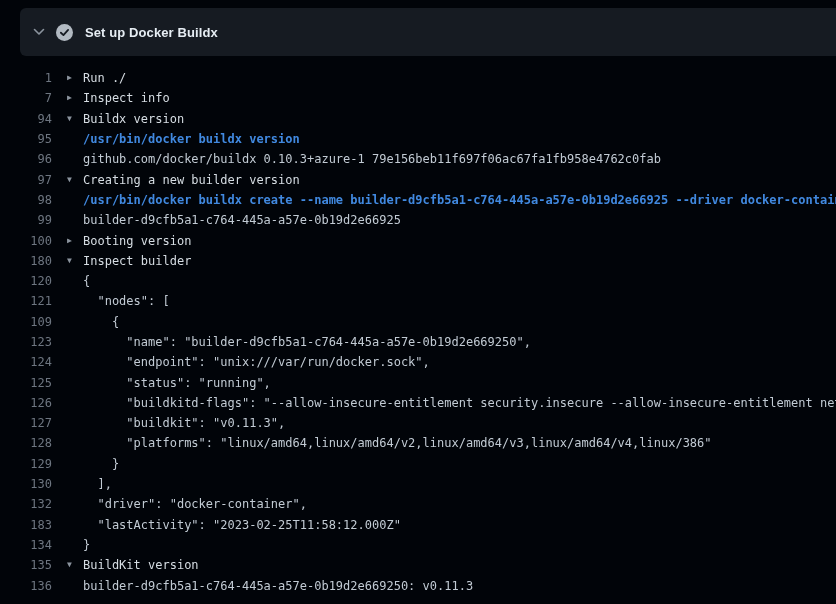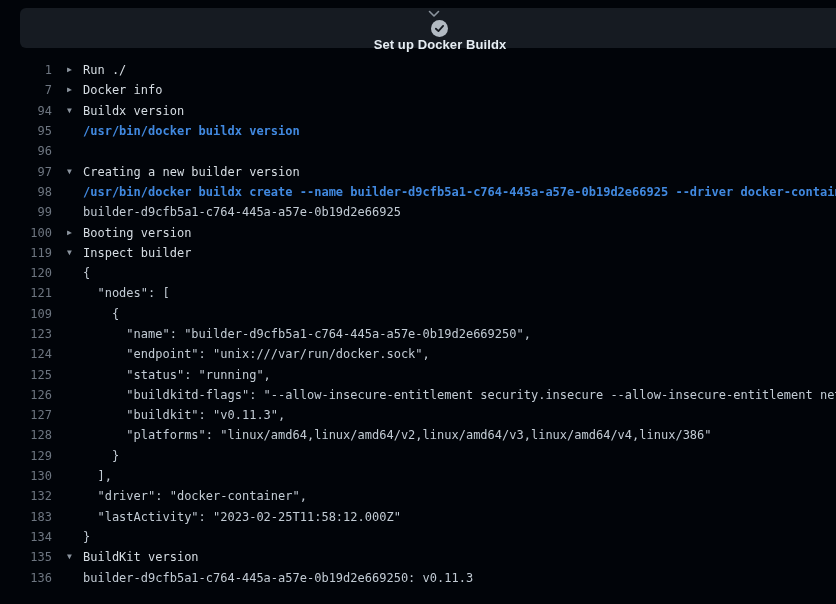--- a/index.html
+++ b/index.html
@@ -8,27 +8,26 @@
     --command-text:#4189e0; --arrow:#8b949e; --status-circle:#b2bac2; --status-check:#161b22;
   }
   *{box-sizing:border-box;margin:0;padding:0}
   html,body{width:836px;height:604px;overflow:hidden}
   body{
     background:var(--page-bg);
     font-family:"DejaVu Sans Mono","Liberation Mono",monospace;
     font-size:12px;
   }
   .step-header{
-    margin:8px 0 0 20px; height:40px;
+    margin:8px 0 0 20px; height:48px;
     background:var(--header-bg);
     border-radius:6px 0 0 6px;
     display:flex; align-items:center;
     padding-left:12px;
     cursor:pointer;
-    flex-direction:column;
   }
   .chev{width:13px;height:13px;display:flex;align-items:center;justify-content:center;color:var(--arrow)}
   .status{width:17px;height:17px;margin-left:11px;display:flex;align-items:center;justify-content:center}
   .title{
     margin-left:12px;
     font-family:"Liberation Sans","DejaVu Sans",sans-serif;
     font-size:13px;font-weight:600;color:var(--title-text);
     letter-spacing:.1px;
   }
   .log{padding-top:12px}
@@ -67,35 +66,36 @@
 
 <div class="log" id="log">
     <div class="line">
     <a class="num">1</a>
     <span class="arrow">▶</span>
     <span class="text group">Run ./</span>
   </div>
     <div class="line">
     <a class="num">7</a>
     <span class="arrow">▶</span>
-    <span class="text group">Docker info</span>
+    <span class="text group">Inspect info</span>
   </div>
     <div class="line">
     <a class="num">94</a>
     <span class="arrow">▼</span>
     <span class="text group">Buildx version</span>
   </div>
     <div class="line">
     <a class="num">95</a>
     <span class="arrow"></span>
     <span class="text command">/usr/bin/docker buildx version</span>
   </div>
     <div class="line">
     <a class="num">96</a>
     <span class="arrow"></span>
+    <span class="text output">github.com/docker/buildx 0.10.3+azure-1 79e156beb11f697f06ac67fa1fb958e4762c0fab</span>
   </div>
     <div class="line">
     <a class="num">97</a>
     <span class="arrow">▼</span>
     <span class="text group">Creating a new builder version</span>
   </div>
     <div class="line">
     <a class="num">98</a>
     <span class="arrow"></span>
     <span class="text command">/usr/bin/docker buildx create --name builder-d9cfb5a1-c764-445a-a57e-0b19d2e66925 --driver docker-container</span>
@@ -104,21 +104,21 @@
     <a class="num">99</a>
     <span class="arrow"></span>
     <span class="text output">builder-d9cfb5a1-c764-445a-a57e-0b19d2e66925</span>
   </div>
     <div class="line">
     <a class="num">100</a>
     <span class="arrow">▶</span>
     <span class="text group">Booting version</span>
   </div>
     <div class="line">
-    <a class="num">119</a>
+    <a class="num">180</a>
     <span class="arrow">▼</span>
     <span class="text group">Inspect builder</span>
   </div>
     <div class="line">
     <a class="num">120</a>
     <span class="arrow"></span>
     <span class="text output">{</span>
   </div>
     <div class="line">
     <a class="num">121</a>

